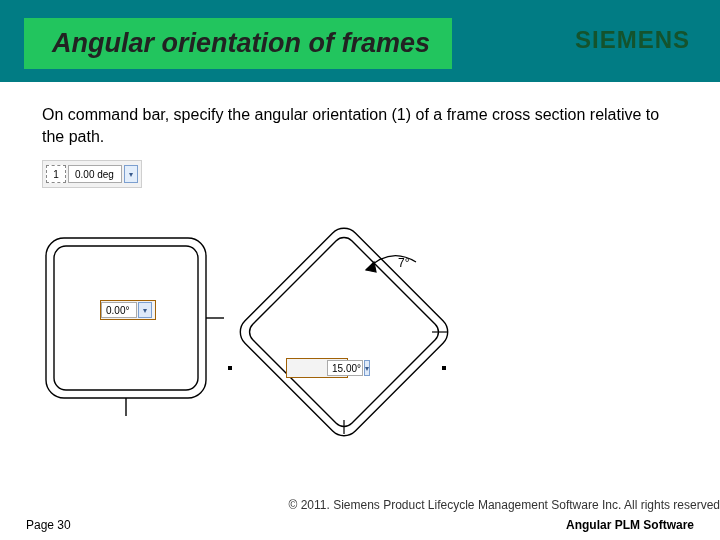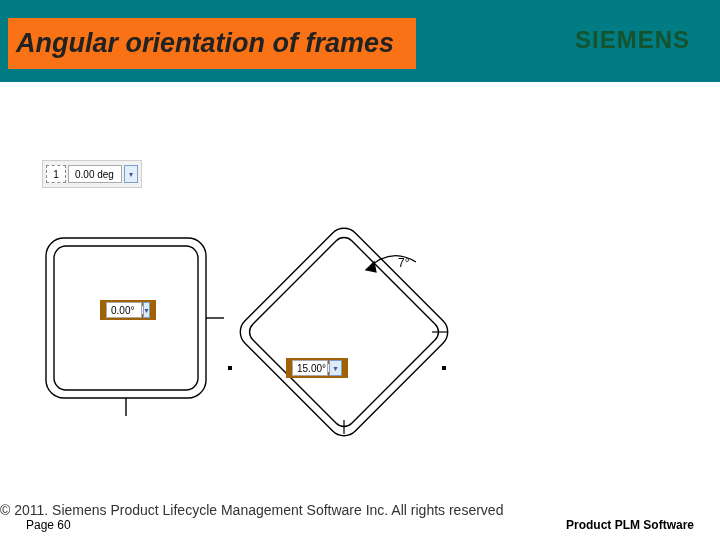--- a/index.html
+++ b/index.html
@@ -1,63 +1,64 @@
 <!DOCTYPE html>
 <html><head>
 <meta charset="utf-8">
 <style>
   * { box-sizing: border-box; margin: 0; padding: 0; }
   html, body { width: 720px; height: 540px; font-family: Arial, Helvetica, sans-serif; background: #fff; }
   .slide { position: relative; width: 720px; height: 540px; overflow: hidden; }
 
   .header-bar { position: absolute; top: 0; left: 0; width: 720px; height: 82px; background: #017c84; }
-  .title-box { position: absolute; top: 18px; left: 8px; background: #f97316; padding: 10px 22px 10px 8px; }
+  .title-box { position: absolute; top: 18px; left: 24px; background: #22c55e; padding: 10px 22px 10px 28px; }
   .title-box h1 { font-size: 27px; font-weight: bold; font-style: italic; color: #222; }
   .logo { position: absolute; top: 26px; right: 30px; color: #14532d; font-size: 24px; font-weight: bold; letter-spacing: 1px; }
 
   .body-text { position: absolute; top: 104px; left: 42px; right: 40px; font-size: 16px; line-height: 1.35; color: #000; }
 
   
   .cmdbar { position: absolute; top: 160px; left: 42px; width: 100px; height: 28px; border: 1px solid #cfcfcf; background: #f2f2f2; display: flex; align-items: center; padding: 2px 3px; gap: 2px; }
   .cmdbar .circ { width: 20px; height: 18px; border: 1px dashed #888; display: flex; align-items: center; justify-content: center; font-size: 10px; background: #fff; }
   .cmdbar .val { flex: 1; height: 18px; background: #fff; border: 1px solid #aaa; font-size: 10px; display: flex; align-items: center; padding-left: 6px; }
   .cmdbar .dd { width: 14px; height: 18px; background: #e3eefb; border: 1px solid #7c9fcf; display: flex; align-items: center; justify-content: center; font-size: 8px; color: #3a5b8c; }
 
   
   .fig { position: absolute; top: 220px; left: 34px; width: 420px; height: 220px; }
   .fig svg { width: 420px; height: 220px; }
 
   
-  .dd-widget { position: absolute; height: 20px; background: #f3f3f3; border: 6px solid #a16207; display: flex; align-items: center; font-size: 10px; }
+  .dd-widget { position: absolute; height: 20px; background: #f3f3f3; border: 1px solid #a16207; display: flex; align-items: center; font-size: 10px; }
   .dd-widget .txt { padding: 0 4px; background: #fff; border: 1px solid #aaa; height: 16px; display: flex; align-items: center; min-width: 36px; }
   .dd-widget .btn { width: 14px; height: 16px; background: #dfeaf9; border: 1px solid #7c9fcf; display: flex; align-items: center; justify-content: center; font-size: 8px; color: #3a5b8c; margin-left: 1px; }
   .dd1 { top: 80px; left: 66px; width: 56px; }
-  .dd2 { top: 138px; left: 252px; width: 62px; }
+  .dd2 { top: 138px; left: 252px; width: 62px; padding-left: 40px; }
 
   .rot-label { position: absolute; top: 36px; left: 364px; font-size: 12px; }
   .bullet { position: absolute; width: 4px; height: 4px; background: #000; }
   .b1 { top: 146px; left: 194px; }
   .b2 { top: 146px; left: 408px; }
 
   .footer { position: absolute; bottom: 8px; left: 0; width: 720px; }
-  .copyright { text-align: left; font-size: 14px; color: #333; margin-bottom: 0; }
+  .copyright { text-align: right; font-size: 12px; color: #333; margin-bottom: 6px; }
   .footer-row { display: flex; justify-content: space-between; padding: 0 26px; font-size: 12px; }
   .plm { font-weight: bold; }
 </style>
 </head>
 <body>
 
 <div class="slide">
 
   <div class="header-bar"></div>
   <div class="title-box">
     <h1>Angular orientation of frames</h1>
   </div>
   <div class="logo">SIEMENS</div>
 
+  <p class="body-text">On command bar, specify the angular orientation (1) of a frame cross section relative to the path.</p>
 
   <div class="cmdbar">
     <span class="circ">1</span>
     <span class="val">0.00 deg</span>
     <span class="dd">▾</span>
   </div>
 
   <div class="fig">
     <svg viewBox="0 0 420 220">
 
@@ -95,18 +96,18 @@
 
     <span class="rot-label">7°</span>
 
     <span class="bullet b1"></span>
     <span class="bullet b2"></span>
   </div>
 
   <div class="footer">
     <div class="copyright">© 2011. Siemens Product Lifecycle Management Software Inc. All rights reserved</div>
     <div class="footer-row">
-      <span>Page 60</span>
-      <span class="plm">Product PLM Software</span>
+      <span>Page 30</span>
+      <span class="plm">Angular PLM Software</span>
     </div>
   </div>
 
 </div>
 
 </body></html>

